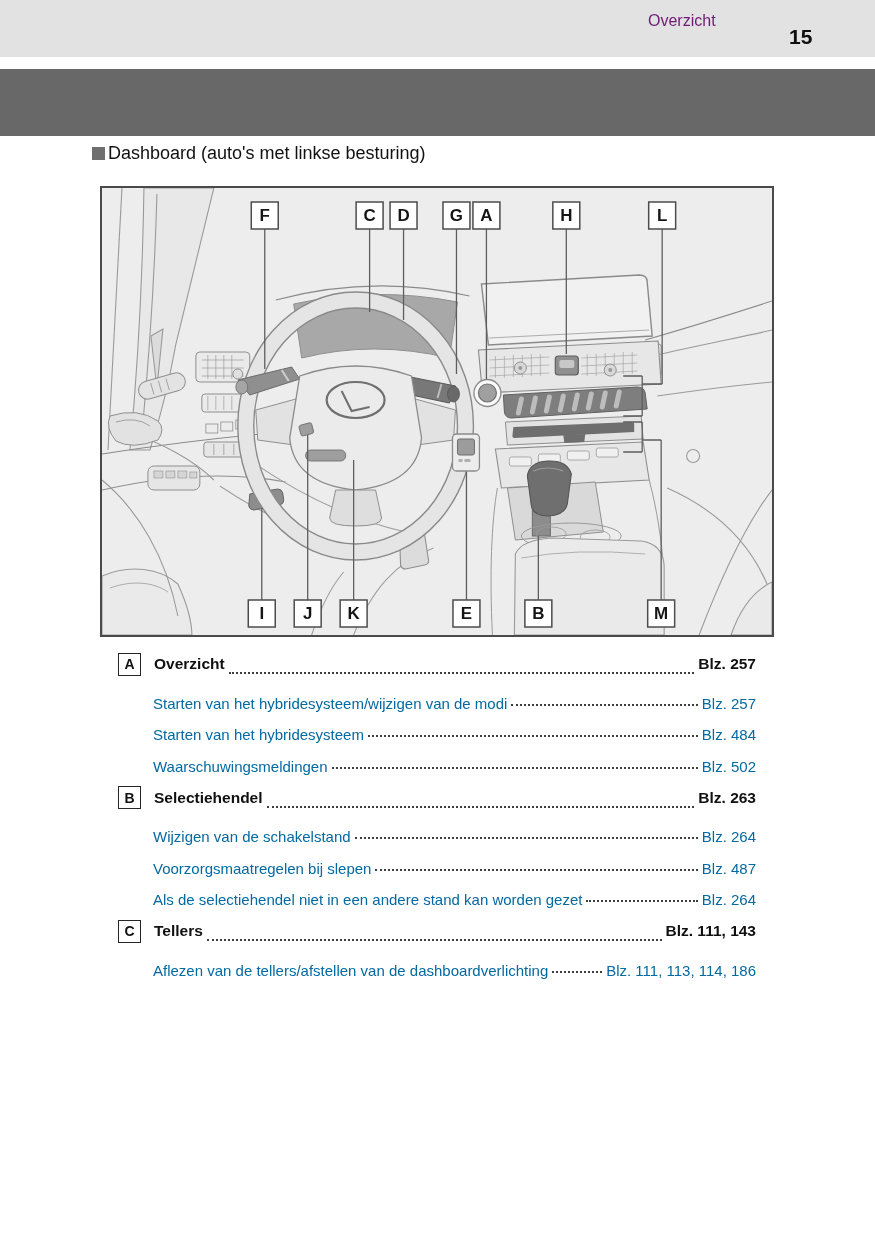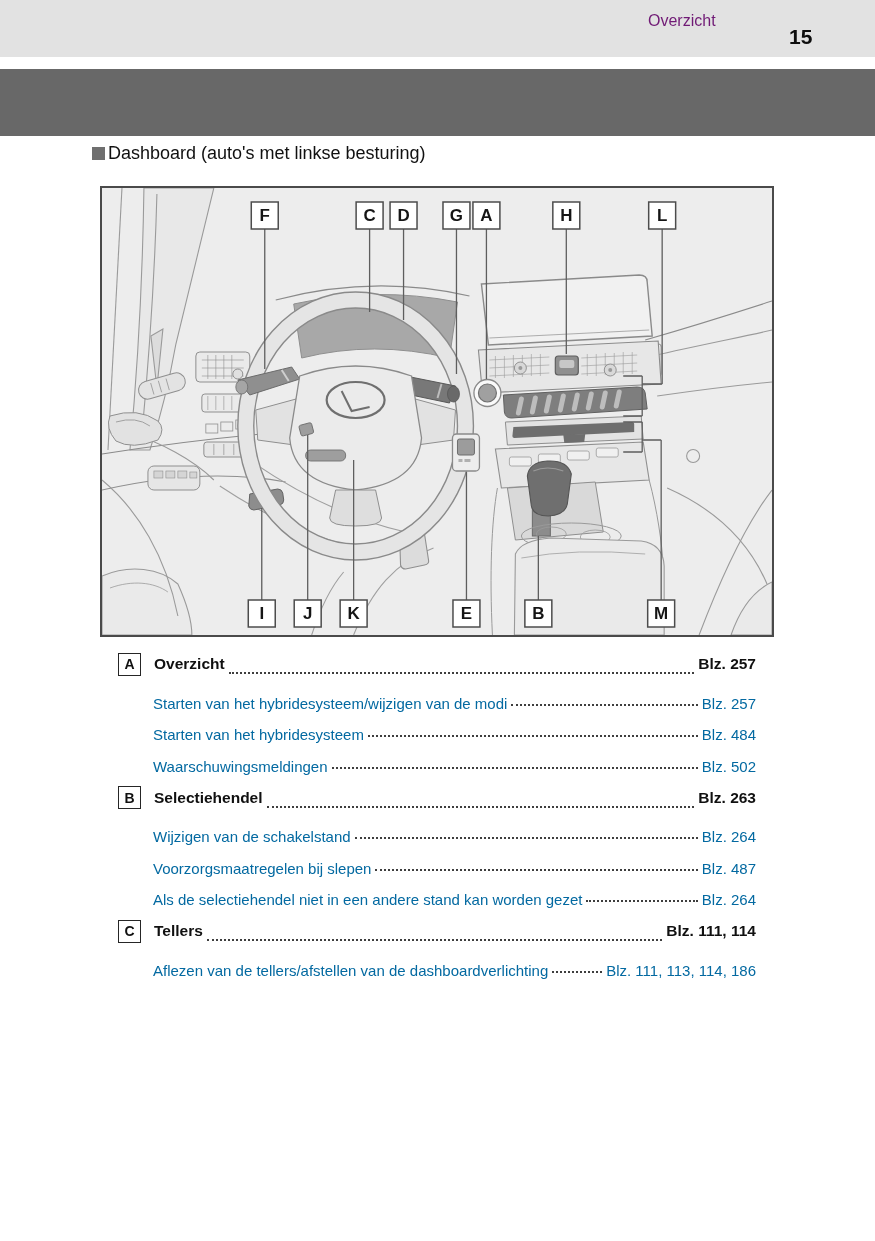--- a/index.html
+++ b/index.html
@@ -296,21 +296,21 @@
       <span class="leader"></span>
       <span class="toc-page">Blz. 264</span>
     </div>
   </div>
 
   <div class="toc-section">
     <div class="toc-head">
       <span class="letter-box">C</span>
       <span>Tellers</span>
       <span class="leader"></span>
-      <span class="toc-page">Blz. 111, 114</span>
+      <span class="toc-page">Blz. 111, 143</span>
     </div>
     <div class="toc-item">
       <span>Aflezen van de tellers/afstellen van de dashboardverlichting</span>
       <span class="leader"></span>
       <span class="toc-page">Blz. 111, 113, 114, 186</span>
     </div>
   </div>
 
 </div>
 

